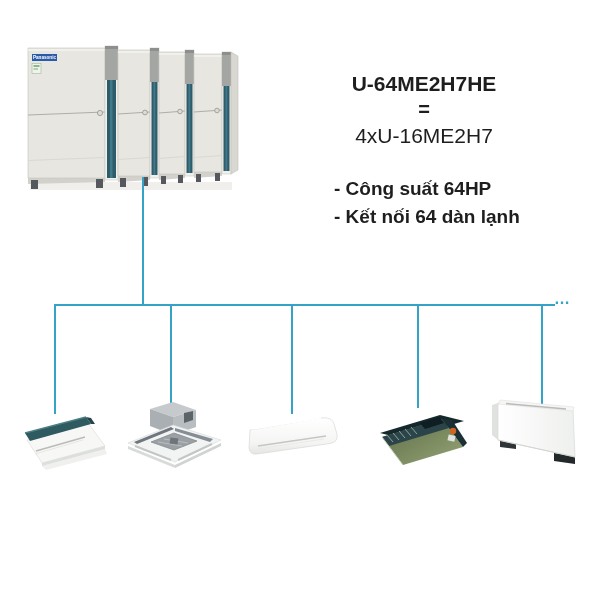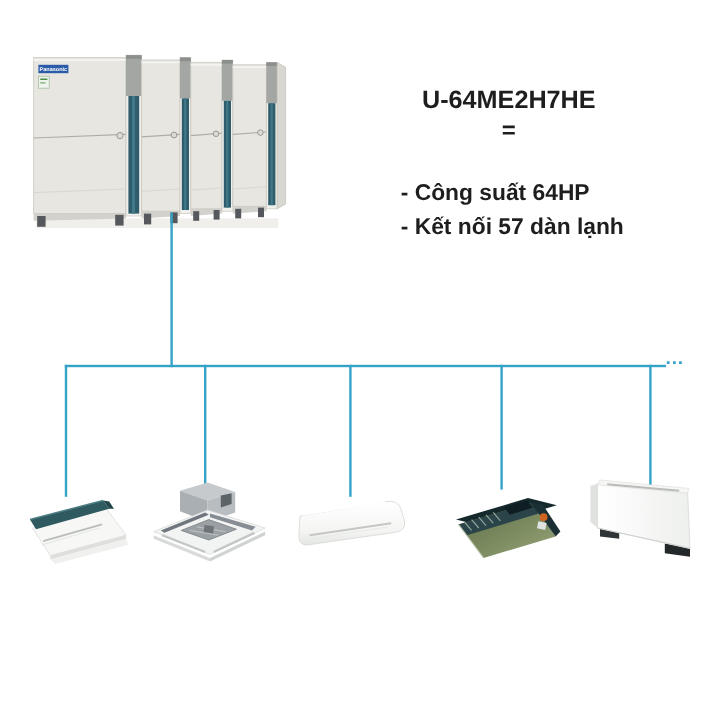--- a/index.html
+++ b/index.html
@@ -109,23 +109,24 @@
       <rect x="204" y="12" width="9" height="3" fill="#8c8f8c"></rect>
       <rect x="205.5" y="46" width="6" height="85" fill="#2e5c6a"></rect>
       <rect x="207.5" y="46" width="1.8" height="85" fill="#41798a"></rect>
       <polygon points="213,12 220,16 220,130 213,134" fill="#d8d7d1" stroke="#c2c1ba" stroke-width="0.6"></polygon>
     </g>
   </svg>
 
   <div class="spec">
     <div class="model">U-64ME2H7HE</div>
     <div class="eq">=</div>
+    <div class="comp">4xU-16ME2H7</div>
     <div class="bullets">
       <div>- Công suất 64HP</div>
-      <div>- Kết nối 57 dàn lạnh</div>
+      <div>- Kết nối 64 dàn lạnh</div>
     </div>
   </div>
 
   <div class="cl" style="left:142px;top:177px;width:2px;height:129px;"></div>
   <div class="cl" style="left:54px;top:304px;width:501px;height:2px;"></div>
   <div class="cl" style="left:54px;top:304px;width:2px;height:110px;"></div>
   <div class="cl" style="left:170px;top:304px;width:2px;height:100px;"></div>
   <div class="cl" style="left:291px;top:304px;width:2px;height:110px;"></div>
   <div class="cl" style="left:417px;top:304px;width:2px;height:104px;"></div>
   <div class="cl" style="left:541px;top:304px;width:2px;height:101px;"></div>

